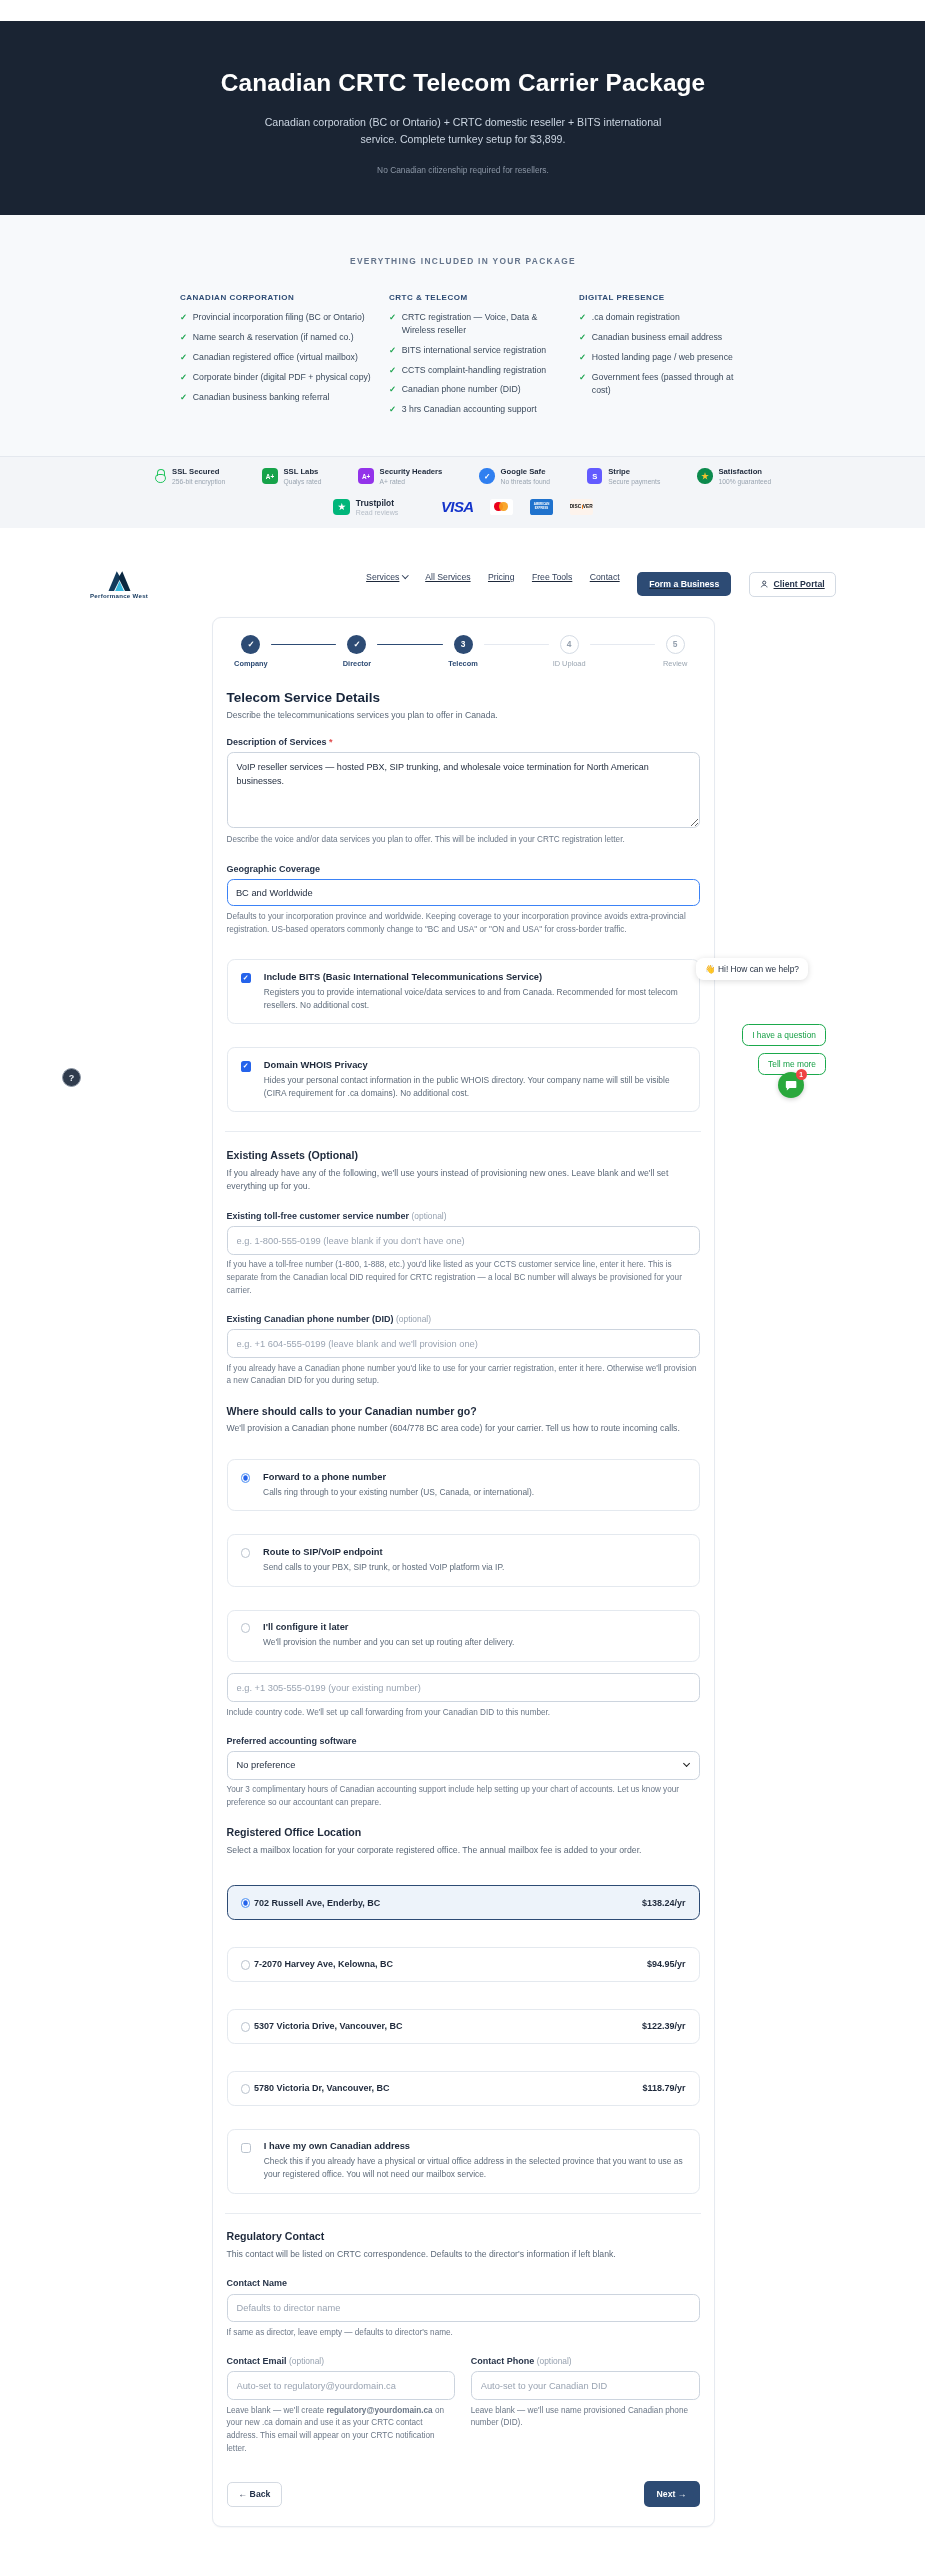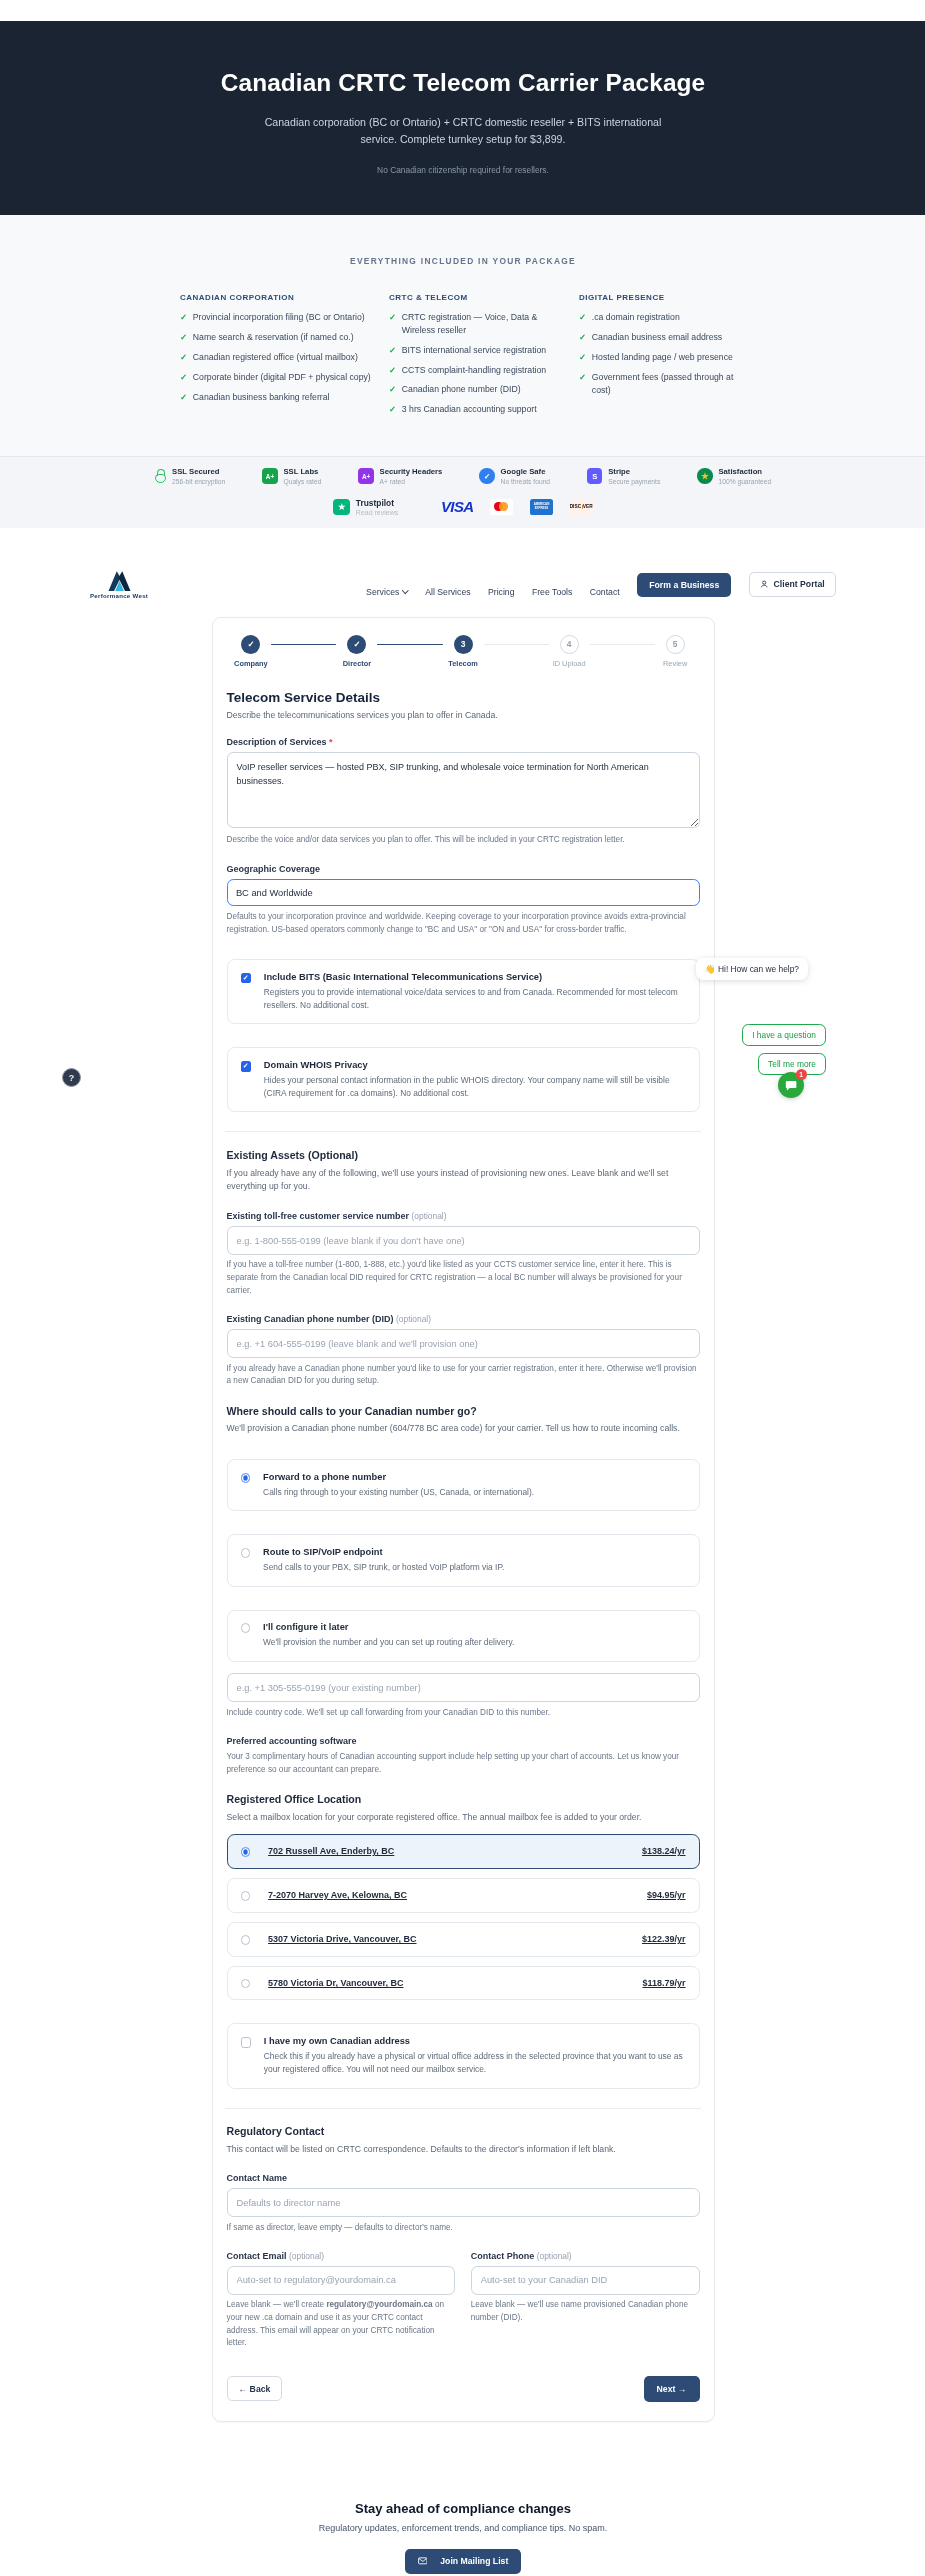--- a/index.html
+++ b/index.html
@@ -52,21 +52,21 @@
   .mc .c1 { background:#eb001b; left:3.9px; } .mc .c2 { background:#f79e1b; left:9px; opacity:.92; }
   .amex { background:#1f72cd; color:#fff; font-size:2.9px; font-weight:700; text-align:center; line-height:1.3; }
   .disc { background:#fdf3ec; color:#111; font-size:4.8px; font-weight:700; gap:0.6px; }
   .disc i { width:4.5px; height:4.5px; background:#f27712; border-radius:50%; display:inline-block; }
 
   
   .navwrap { background:#fff; padding-top:35px; }
   .navbar { width:746px; margin:0 auto; display:flex; align-items:center; justify-content:space-between; padding:6.4px 0 9px; }
   .brand { display:flex; flex-direction:column; align-items:center; gap:1.3px; }
   .brand-name { font-size:6.1px; font-weight:700; color:#12365c; letter-spacing:0.3px; }
-  .nav-right { display:flex; align-items:flex-end; gap:17.4px; }
+  .nav-right { display:flex; align-items:flex-start; gap:17.4px;text-decoration:underline; }
   .nav-link { font-size:8.7px; color:#33415a; text-decoration:none; display:flex; align-items:center; gap:3.9px; cursor:pointer; }
   .chev { width:4.5px; height:4.5px; border-right:1px solid #33415a; border-bottom:1px solid #33415a; transform:rotate(45deg); margin-top:-2.6px; }
   .btn-cta { background:#2d4b74; color:#fff; font-size:8.7px; font-weight:600; border:none; border-radius:5.1px; padding:7px 12.2px; cursor:pointer; }
   .btn-portal { background:#fff; color:#24324a; font-size:8.7px; font-weight:600; border:0.6px solid #d3dae3; border-radius:5.1px; padding:6.4px 10.3px; display:flex; align-items:center; gap:5px; cursor:pointer; }
 
   
   .main { padding:9px 0 42px; }
   .card { width:503px; margin:0 auto; background:#fff; border:0.6px solid #e6eaf0; border-radius:9px; padding:15.4px 14px 19px; box-shadow:0 0.6px 1.3px rgba(16,24,40,.04); }
   .stepper { display:flex; align-items:flex-start; padding:1.3px 3.9px 13px; }
   .step { display:flex; flex-direction:column; align-items:center; gap:5.1px; width:41px; cursor:pointer; }
@@ -101,21 +101,21 @@
   .radio.off { background:#fff; border:1px solid #b9c2cd; }
 
   .divider { height:0.6px; background:#e8ecf1; margin:19px -1.3px 2.6px; }
   .sec-h { font-size:10.6px; font-weight:700; color:#1e293b; margin-top:16.7px; }
   .sec-sub { font-size:8.7px; color:#5b6878; line-height:1.6; margin-top:5.8px; }
 
   .select-wrap { position:relative; margin-top:5.1px; }
   .sel { width:100%; appearance:none; -webkit-appearance:none; border:0.6px solid #ccd4de; border-radius:6.4px; padding:8.4px 9px; font-size:9.3px; color:#1e293b; background:#fff; font-family:"Liberation Sans", sans-serif; }
   .sel-chev { position:absolute; right:10.3px; top:10.3px; width:5.1px; height:5.1px; border-right:1.3px solid #222; border-bottom:1.3px solid #222; transform:rotate(45deg); pointer-events:none; }
 
-  .office-opt { border:0.6px solid #e4e9ef; border-radius:7.7px; padding:11px 13px; margin-top:9px; display:flex; align-items:center; gap:18px; cursor:pointer;text-decoration:underline; }
+  .office-opt { border:0.6px solid #e4e9ef; border-radius:7.7px; padding:11px 13px; margin-top:27px; display:flex; align-items:center; gap:4px; cursor:pointer; }
   .office-opt .addr { font-size:9px; color:#1e293b; font-weight:600; }
   .office-opt .price { margin-left:auto; font-size:9px; font-weight:700; color:#1e293b; }
   .office-opt.sel { background:#edf3fa; border:1px solid #2d4b74; }
 
   .two-col { display:grid; grid-template-columns:1fr 1fr; gap:0 15.4px; }
   .btn-row { display:flex; justify-content:space-between; align-items:center; margin-top:26px; }
   .btn-back { background:#fff; border:0.6px solid #d4dae2; border-radius:5.1px; padding:6.4px 11px; font-size:8.7px; font-weight:600; color:#24324a; cursor:pointer; }
   .btn-next { background:#2d4b74; border:none; border-radius:5.1px; padding:7.7px 13px; font-size:8.7px; font-weight:600; color:#fff; cursor:pointer; }
 
   
@@ -416,20 +416,24 @@
           <div class="oc-desc">We'll provision the number and you can set up routing after delivery.</div>
         </span>
     </div>
 
     <div style="margin-top:11.6px">
       <input class="t-input" placeholder="e.g. +1 305-555-0199 (your existing number)" style="">
       <p class="help">Include country code. We'll set up call forwarding from your Canadian DID to this number.</p>
     </div>
 
     <label class="f-label">Preferred accounting software</label>
+    <div class="select-wrap">
+      <select class="sel"><option>No preference</option></select>
+      <span class="sel-chev"></span>
+    </div>
     <p class="help">Your 3 complimentary hours of Canadian accounting support include help setting up your chart of accounts. Let us know your preference so our accountant can prepare.</p>
 
     <h3 class="sec-h">Registered Office Location</h3>
     <p class="sec-sub">Select a mailbox location for your corporate registered office. The annual mailbox fee is added to your order.</p>
 
     <div class="office-opt sel">
       <span class="radio on"></span>
       <span class="addr">702 Russell Ave, Enderby, BC</span>
       <span class="price">$138.24/yr</span>
     </div>

